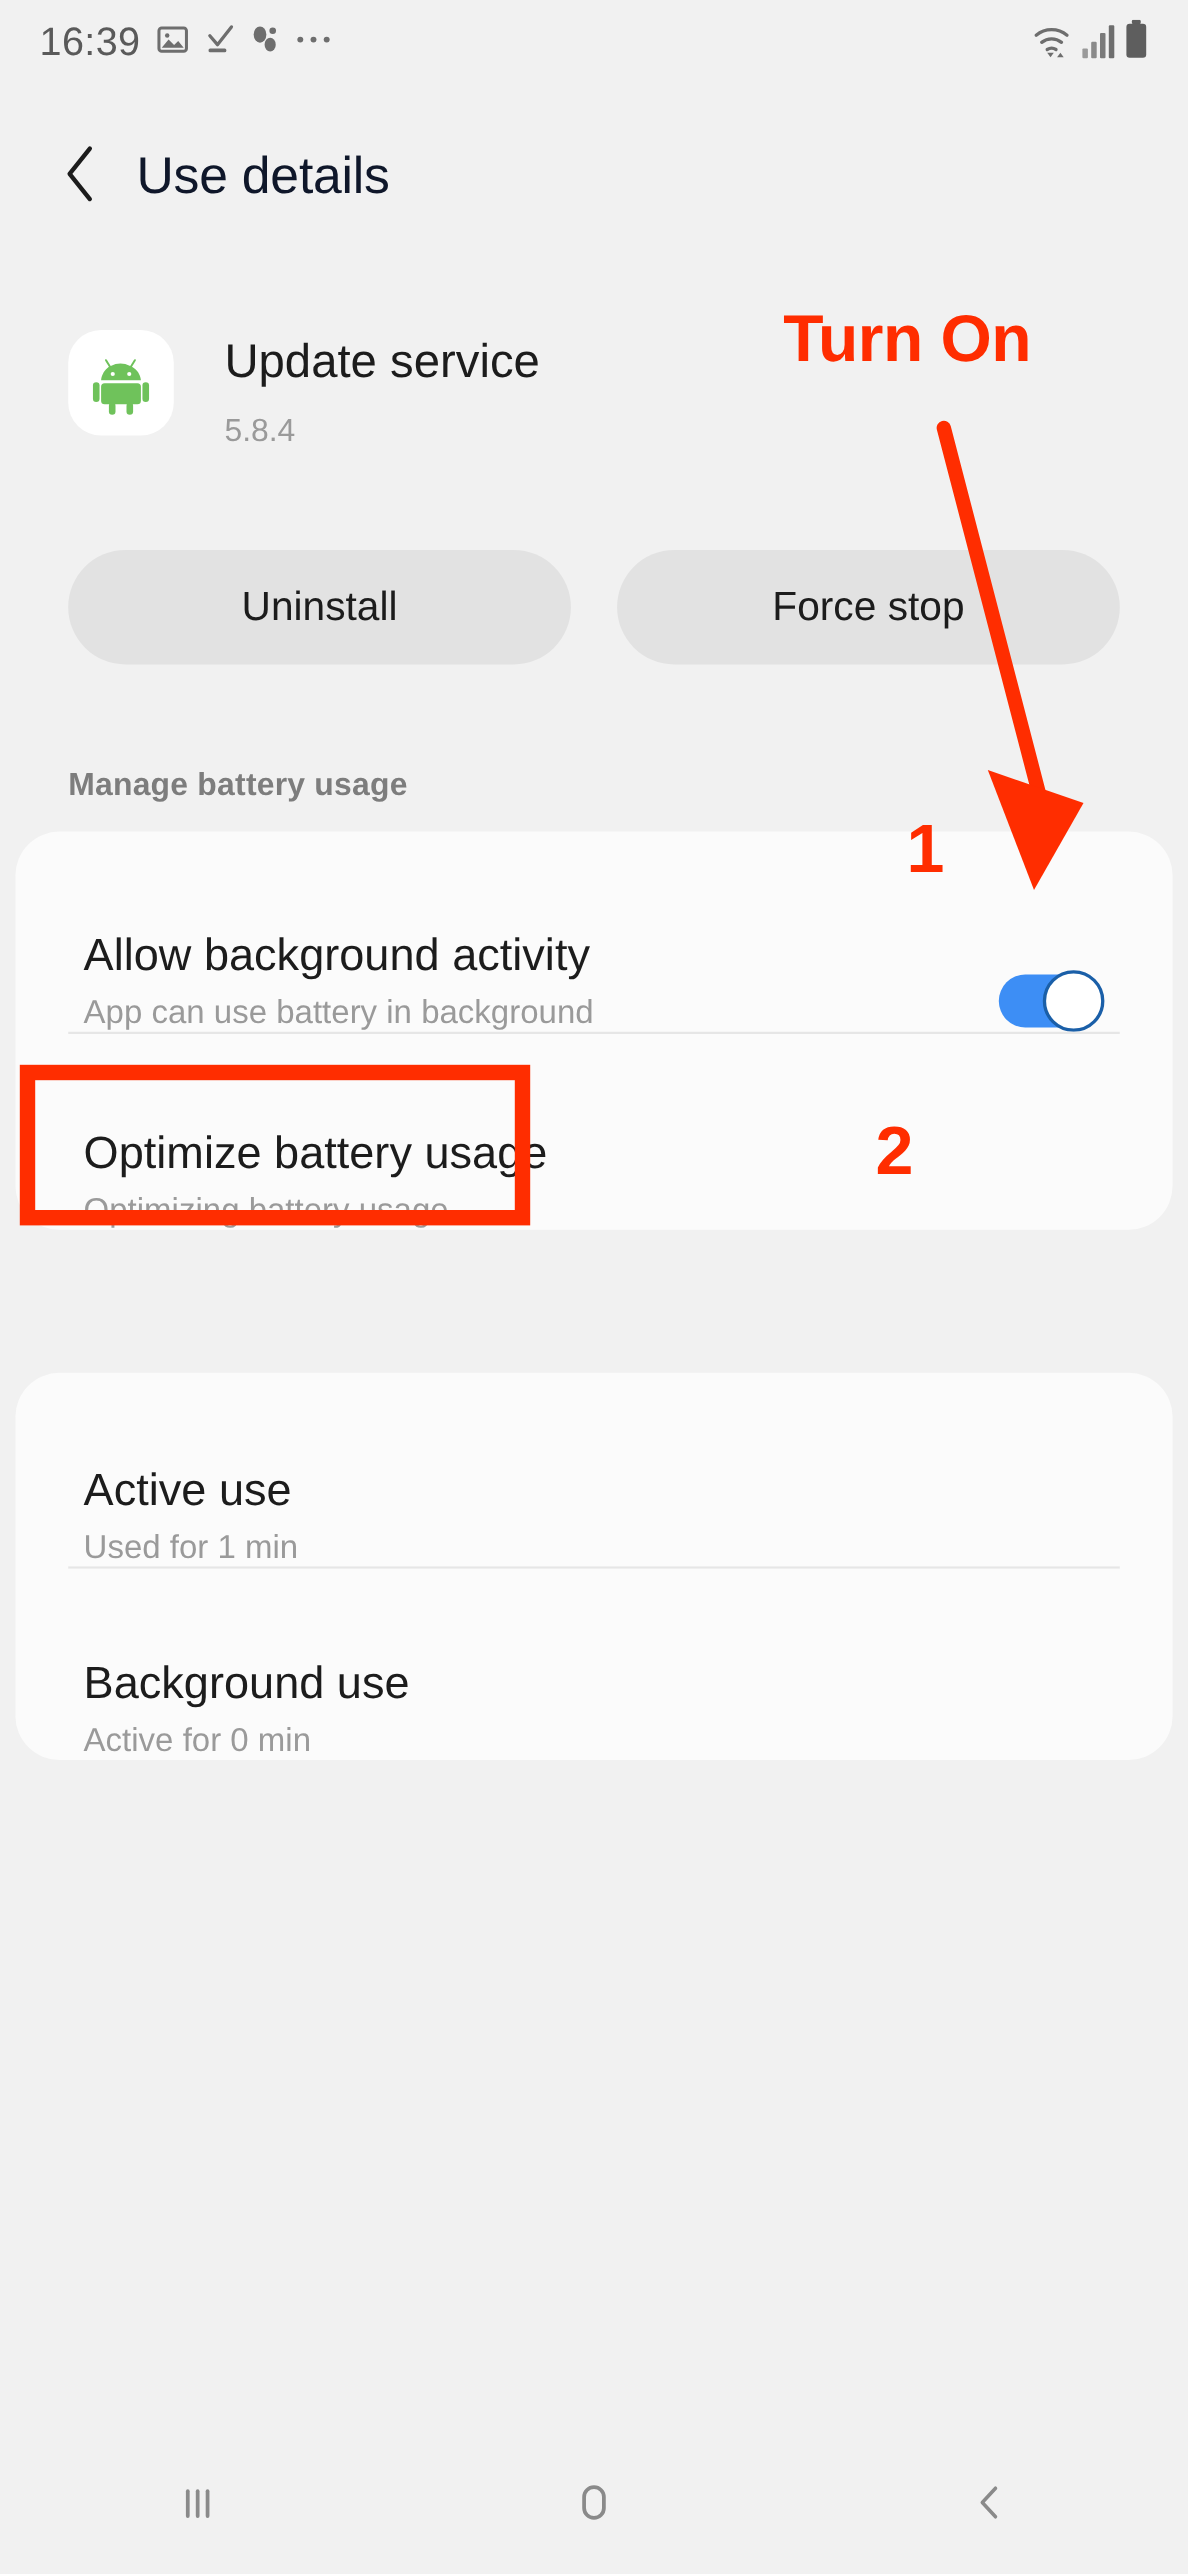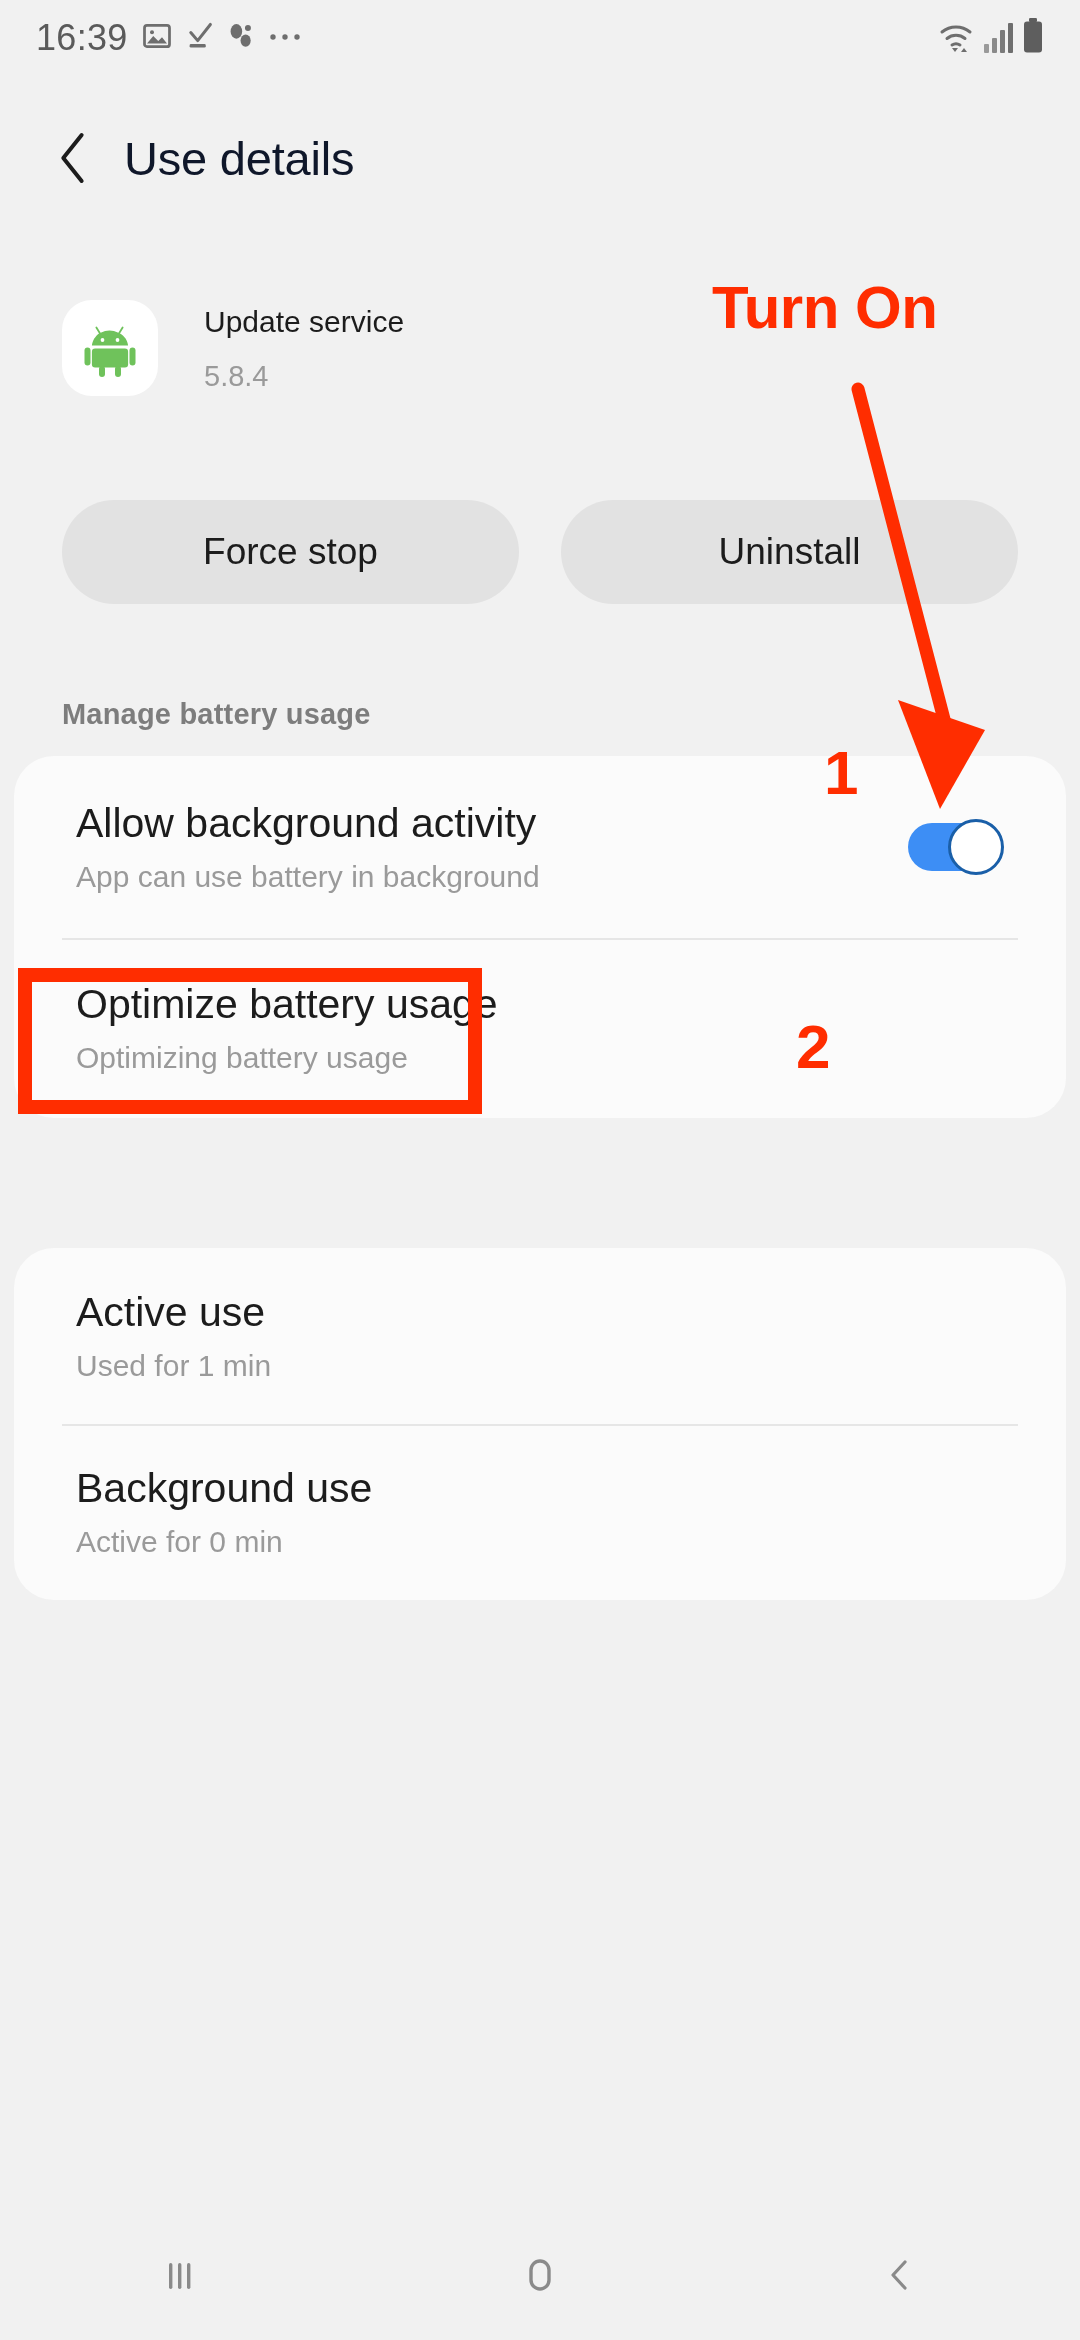--- a/index.html
+++ b/index.html
@@ -47,21 +47,21 @@
     display: flex; align-items: flex-start;
     padding-left: 62px;
   }
   .app-icon {
     width: 96px; height: 96px; border-radius: 30px;
     background: #ffffff;
     display: flex; align-items: center; justify-content: center;
     flex: none;
   }
   .app-meta { margin-left: 46px; padding-top: 4px; }
-  .app-name { font-size: 30px; color: #1c1c1c; line-height: 1.2; }
+  .app-name { font-size: 43px; color: #1c1c1c; line-height: 1.2; }
   .app-version { font-size: 29px; color: #9a9a9a; margin-top: 20px; }
 
   
   .actions {
     position: absolute; top: 500px; left: 62px;
     width: 956px; height: 104px;
     display: flex; gap: 42px;
   }
   .action-btn {
     flex: 1; height: 104px; border: none;
@@ -76,21 +76,21 @@
     font-size: 29px; font-weight: bold; color: #7d7d7d;
     letter-spacing: 0.2px;
   }
 
   
   .card {
     position: absolute; left: 14px; width: 1052px;
     background: #fbfbfb; border-radius: 40px;
   }
   .row {
-    position: relative; display: flex; align-items: center;
+    position: relative; display: flex; align-items: flex-end;
     padding: 0 62px;
   }
   .row-texts { flex: 1; }
   .row-title { font-size: 41px; color: #1c1c1c; line-height: 1.15; }
   .row-sub { font-size: 30px; color: #9a9a9a; margin-top: 12px; }
   .divider {
     position: absolute; left: 48px; right: 48px; height: 2px;
     background: #e6e6e6;
   }
 
@@ -231,22 +231,22 @@
         </g>
       </svg>
     </span>
     <div class="app-meta">
       <div class="app-name">Update service</div>
       <div class="app-version">5.8.4</div>
     </div>
   </div>
 
   <div class="actions">
+    <button class="action-btn">Uninstall</button>
     <button class="action-btn">Force stop</button>
-    <button class="action-btn">Uninstall</button>
   </div>
 
   <div class="section-header" style="top:698px;">Manage battery usage</div>
 
   <div class="card" style="top:756px; height:362px;">
     <div class="row" style="height:182px;">
       <div class="row-texts">
         <div class="row-title">Allow background activity</div>
         <div class="row-sub">App can use battery in background</div>
       </div>

